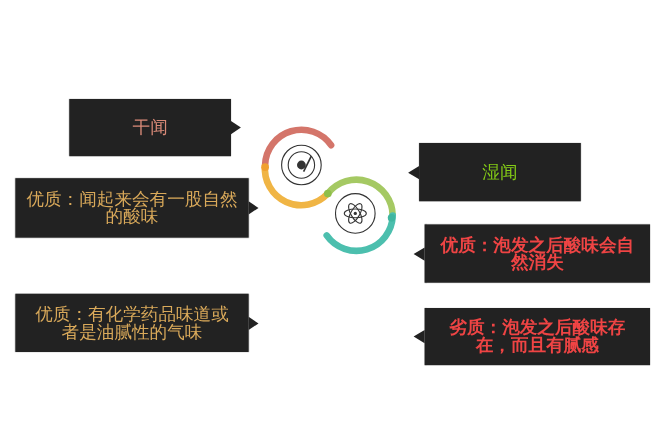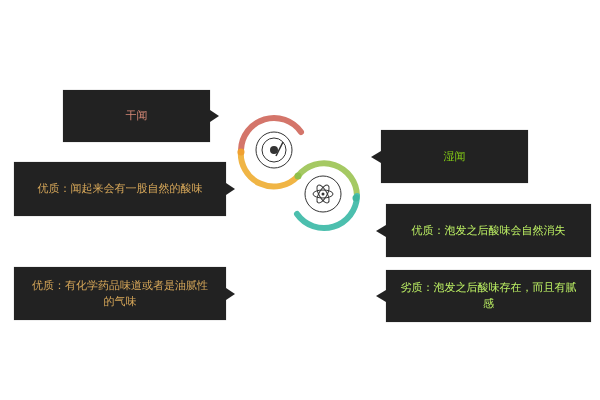--- a/index.html
+++ b/index.html
@@ -1,28 +1,28 @@
 <!DOCTYPE html>
 <html><head>
 <meta charset="utf-8">
 <style>
   html, body { margin:0; padding:0; }
   body { width:600px; height:400px; background:#ffffff; position:relative; overflow:hidden;
          font-family:"DejaVu Sans", sans-serif; }
   .box { position:absolute; background:#222222; box-shadow:0 0 1px rgba(0,0,0,0.4);
          display:flex; align-items:center; justify-content:center; text-align:center;
-         font-size:11px; line-height:16px; padding:0 8px; box-sizing:border-box; }
+         font-size:16px; line-height:16px; padding:0 8px; box-sizing:border-box; }
   .arrow-r::after { content:""; position:absolute; right:-9px; top:50%; margin-top:-6px;
          border-left:9px solid #222; border-top:6px solid transparent; border-bottom:6px solid transparent; }
   .arrow-l::before { content:""; position:absolute; left:-10px; top:50%; margin-top:-6px;
          border-right:10px solid #222; border-top:6px solid transparent; border-bottom:6px solid transparent; }
   .dry { color:#d98a78; }
   .gold { color:#d9a95a; }
   .wet { color:#84cc16; }
-  .teal { color:#bef264; }
+  .teal { color:#ef4444;font-weight:bold; }
   svg { position:absolute; left:0; top:0; }
 </style>
 </head>
 <body>
 
 <div class="box arrow-r dry" style="left:63px;top:90px;width:147px;height:52px;">
   <span>干闻</span>
 </div>
 
 <div class="box arrow-r gold" style="left:14px;top:162px;width:212px;height:54px;">
@@ -34,21 +34,21 @@
 </div>
 
 <div class="box arrow-l wet" style="left:381px;top:130px;width:147px;height:53px;">
   <span>湿闻</span>
 </div>
 
 <div class="box arrow-l teal" style="left:386px;top:204px;width:205px;height:53px;">
   <span>优质：泡发之后酸味会自然消失</span>
 </div>
 
-<div class="box arrow-l teal" style="left:386px;top:270px;width:205px;height:52px;padding:0 10px;">
+<div class="box arrow-l teal" style="left:386px;top:280px;width:205px;height:52px;padding:0 10px;">
   <span>劣质：泡发之后酸味存在，而且有腻感</span>
 </div>
 
 <svg width="600" height="400">
 
   <path d="M301 132 A33 33 0 0 0 241 150" stroke="#d4756a" stroke-width="6" fill="none" stroke-linecap="round"></path>
   <path d="M241 150 A33 33 0 0 0 298 176" stroke="#f0b545" stroke-width="6" fill="none"></path>
   <circle cx="241" cy="152" r="3.5" fill="#f0a030"></circle>
 
   <path d="M298 176 A33 33 0 0 1 357 196" stroke="#a5c963" stroke-width="6" fill="none"></path>

